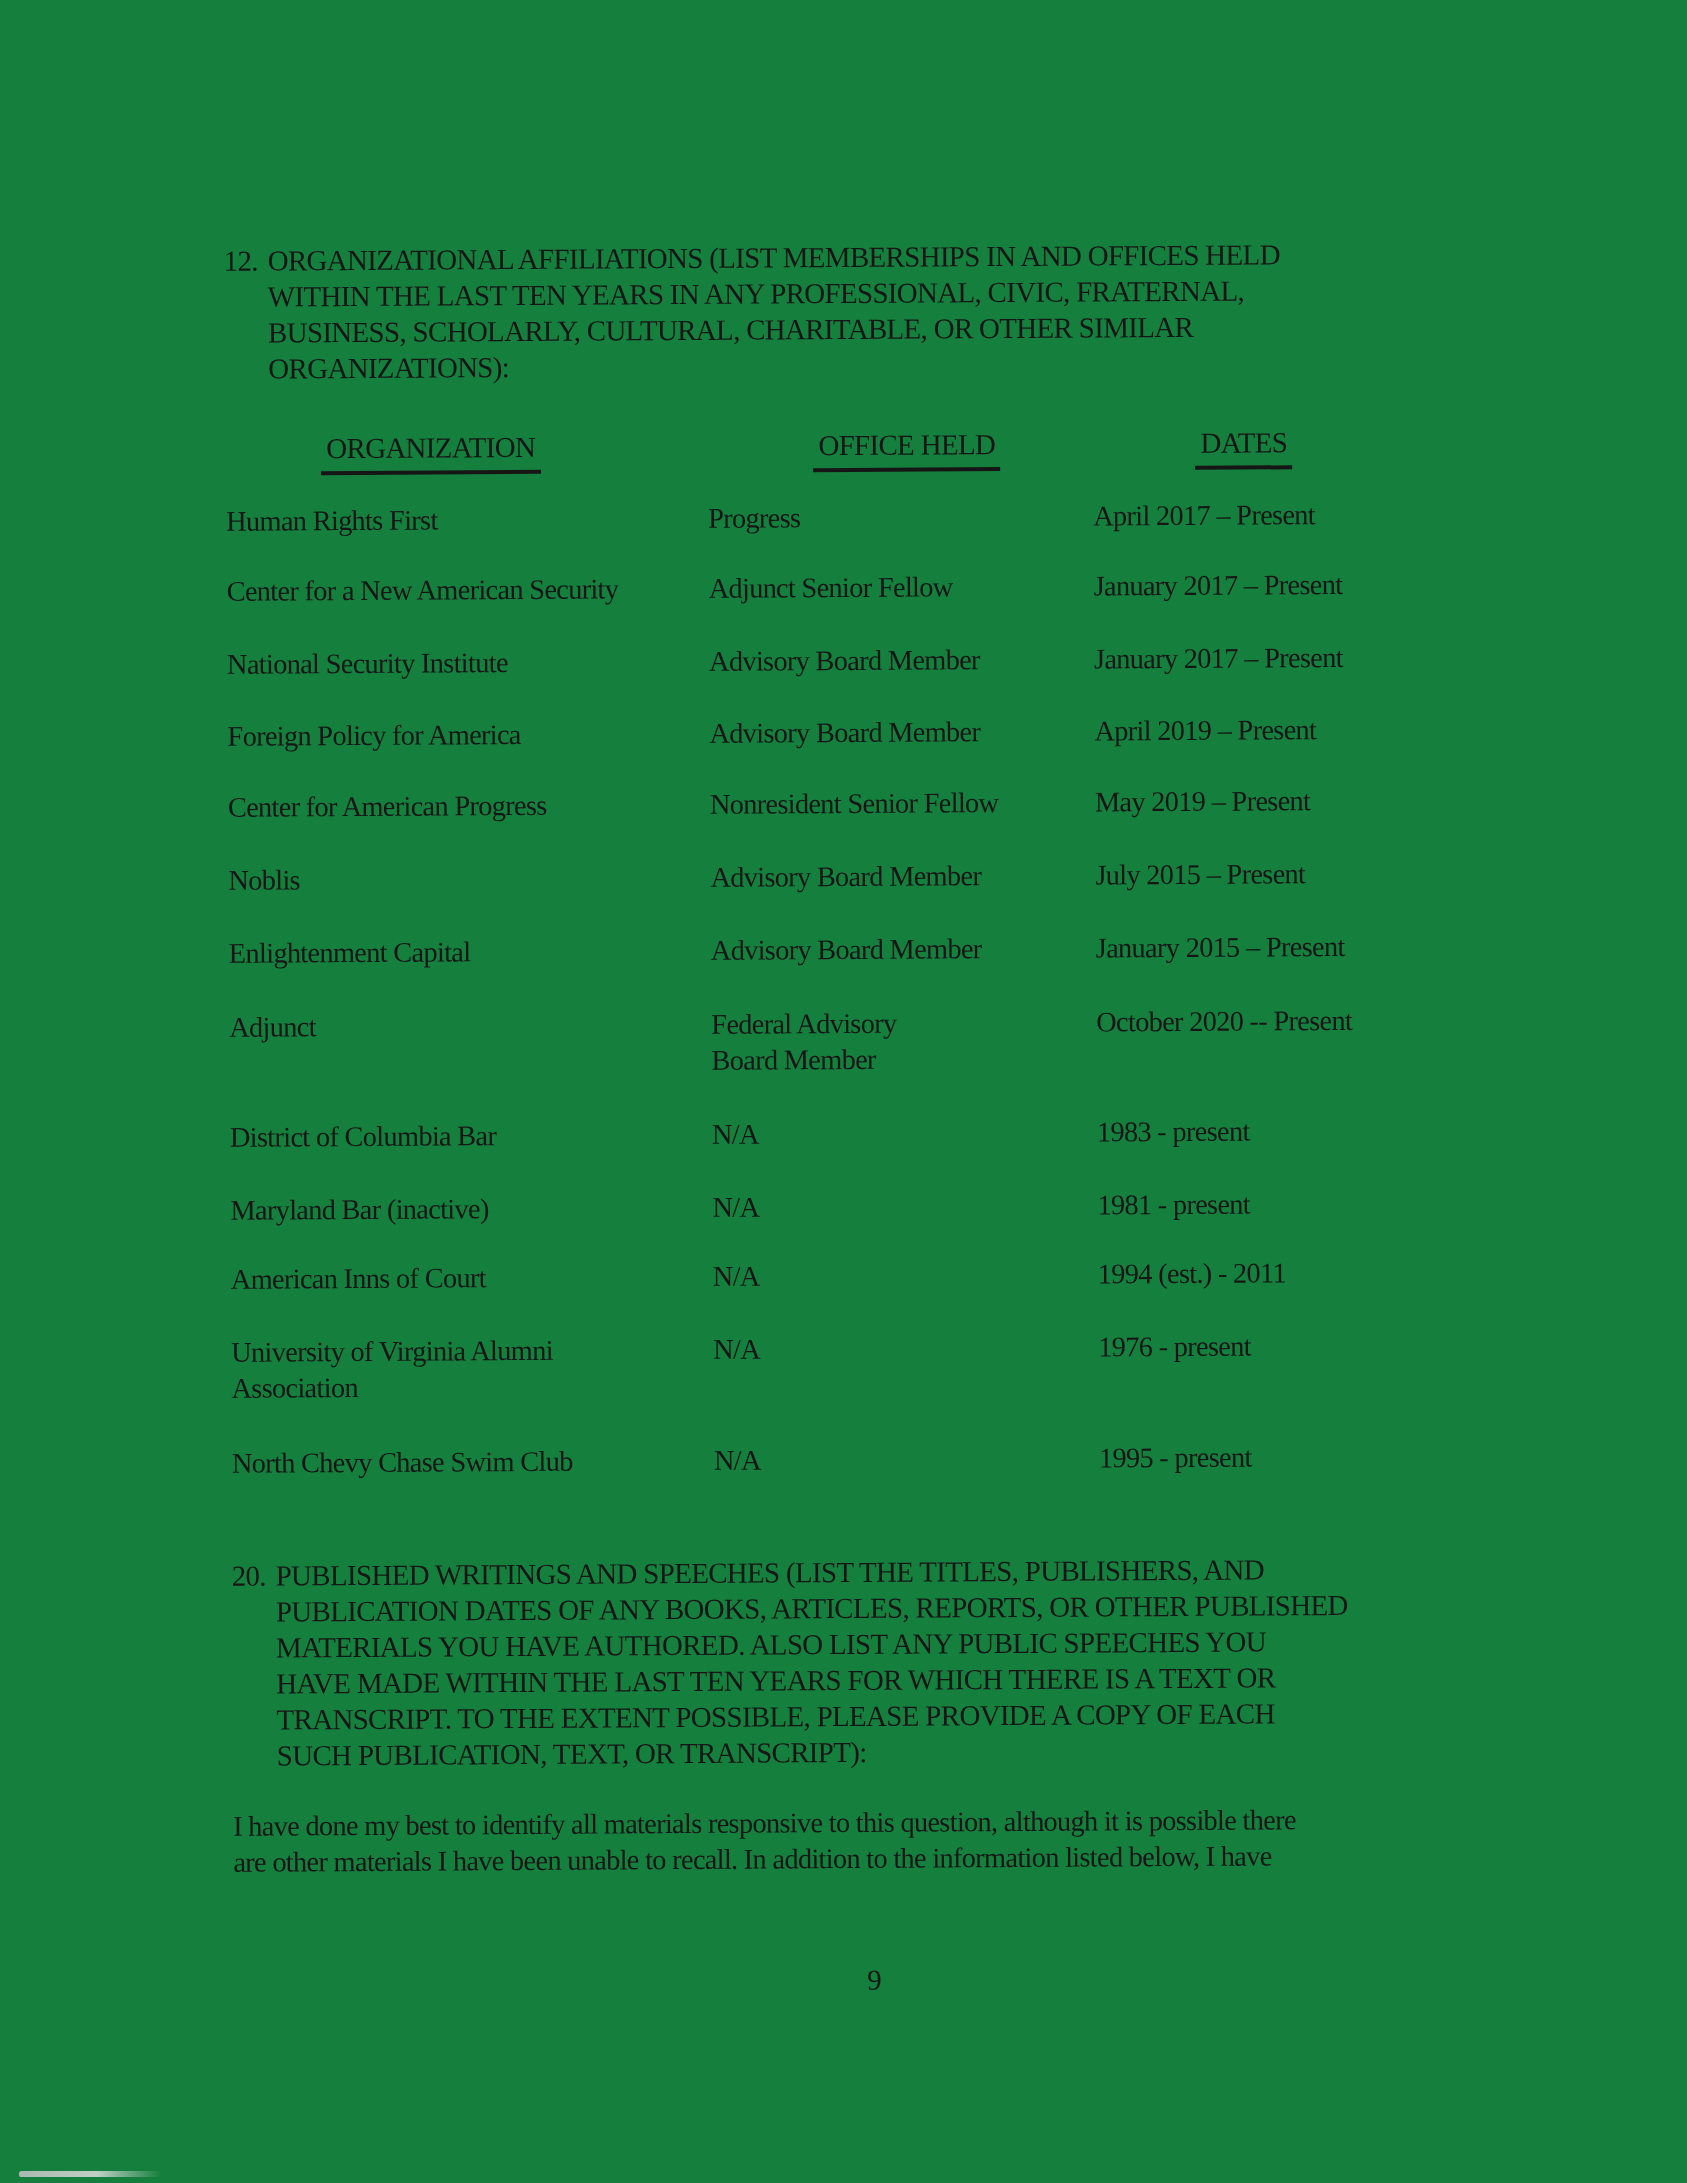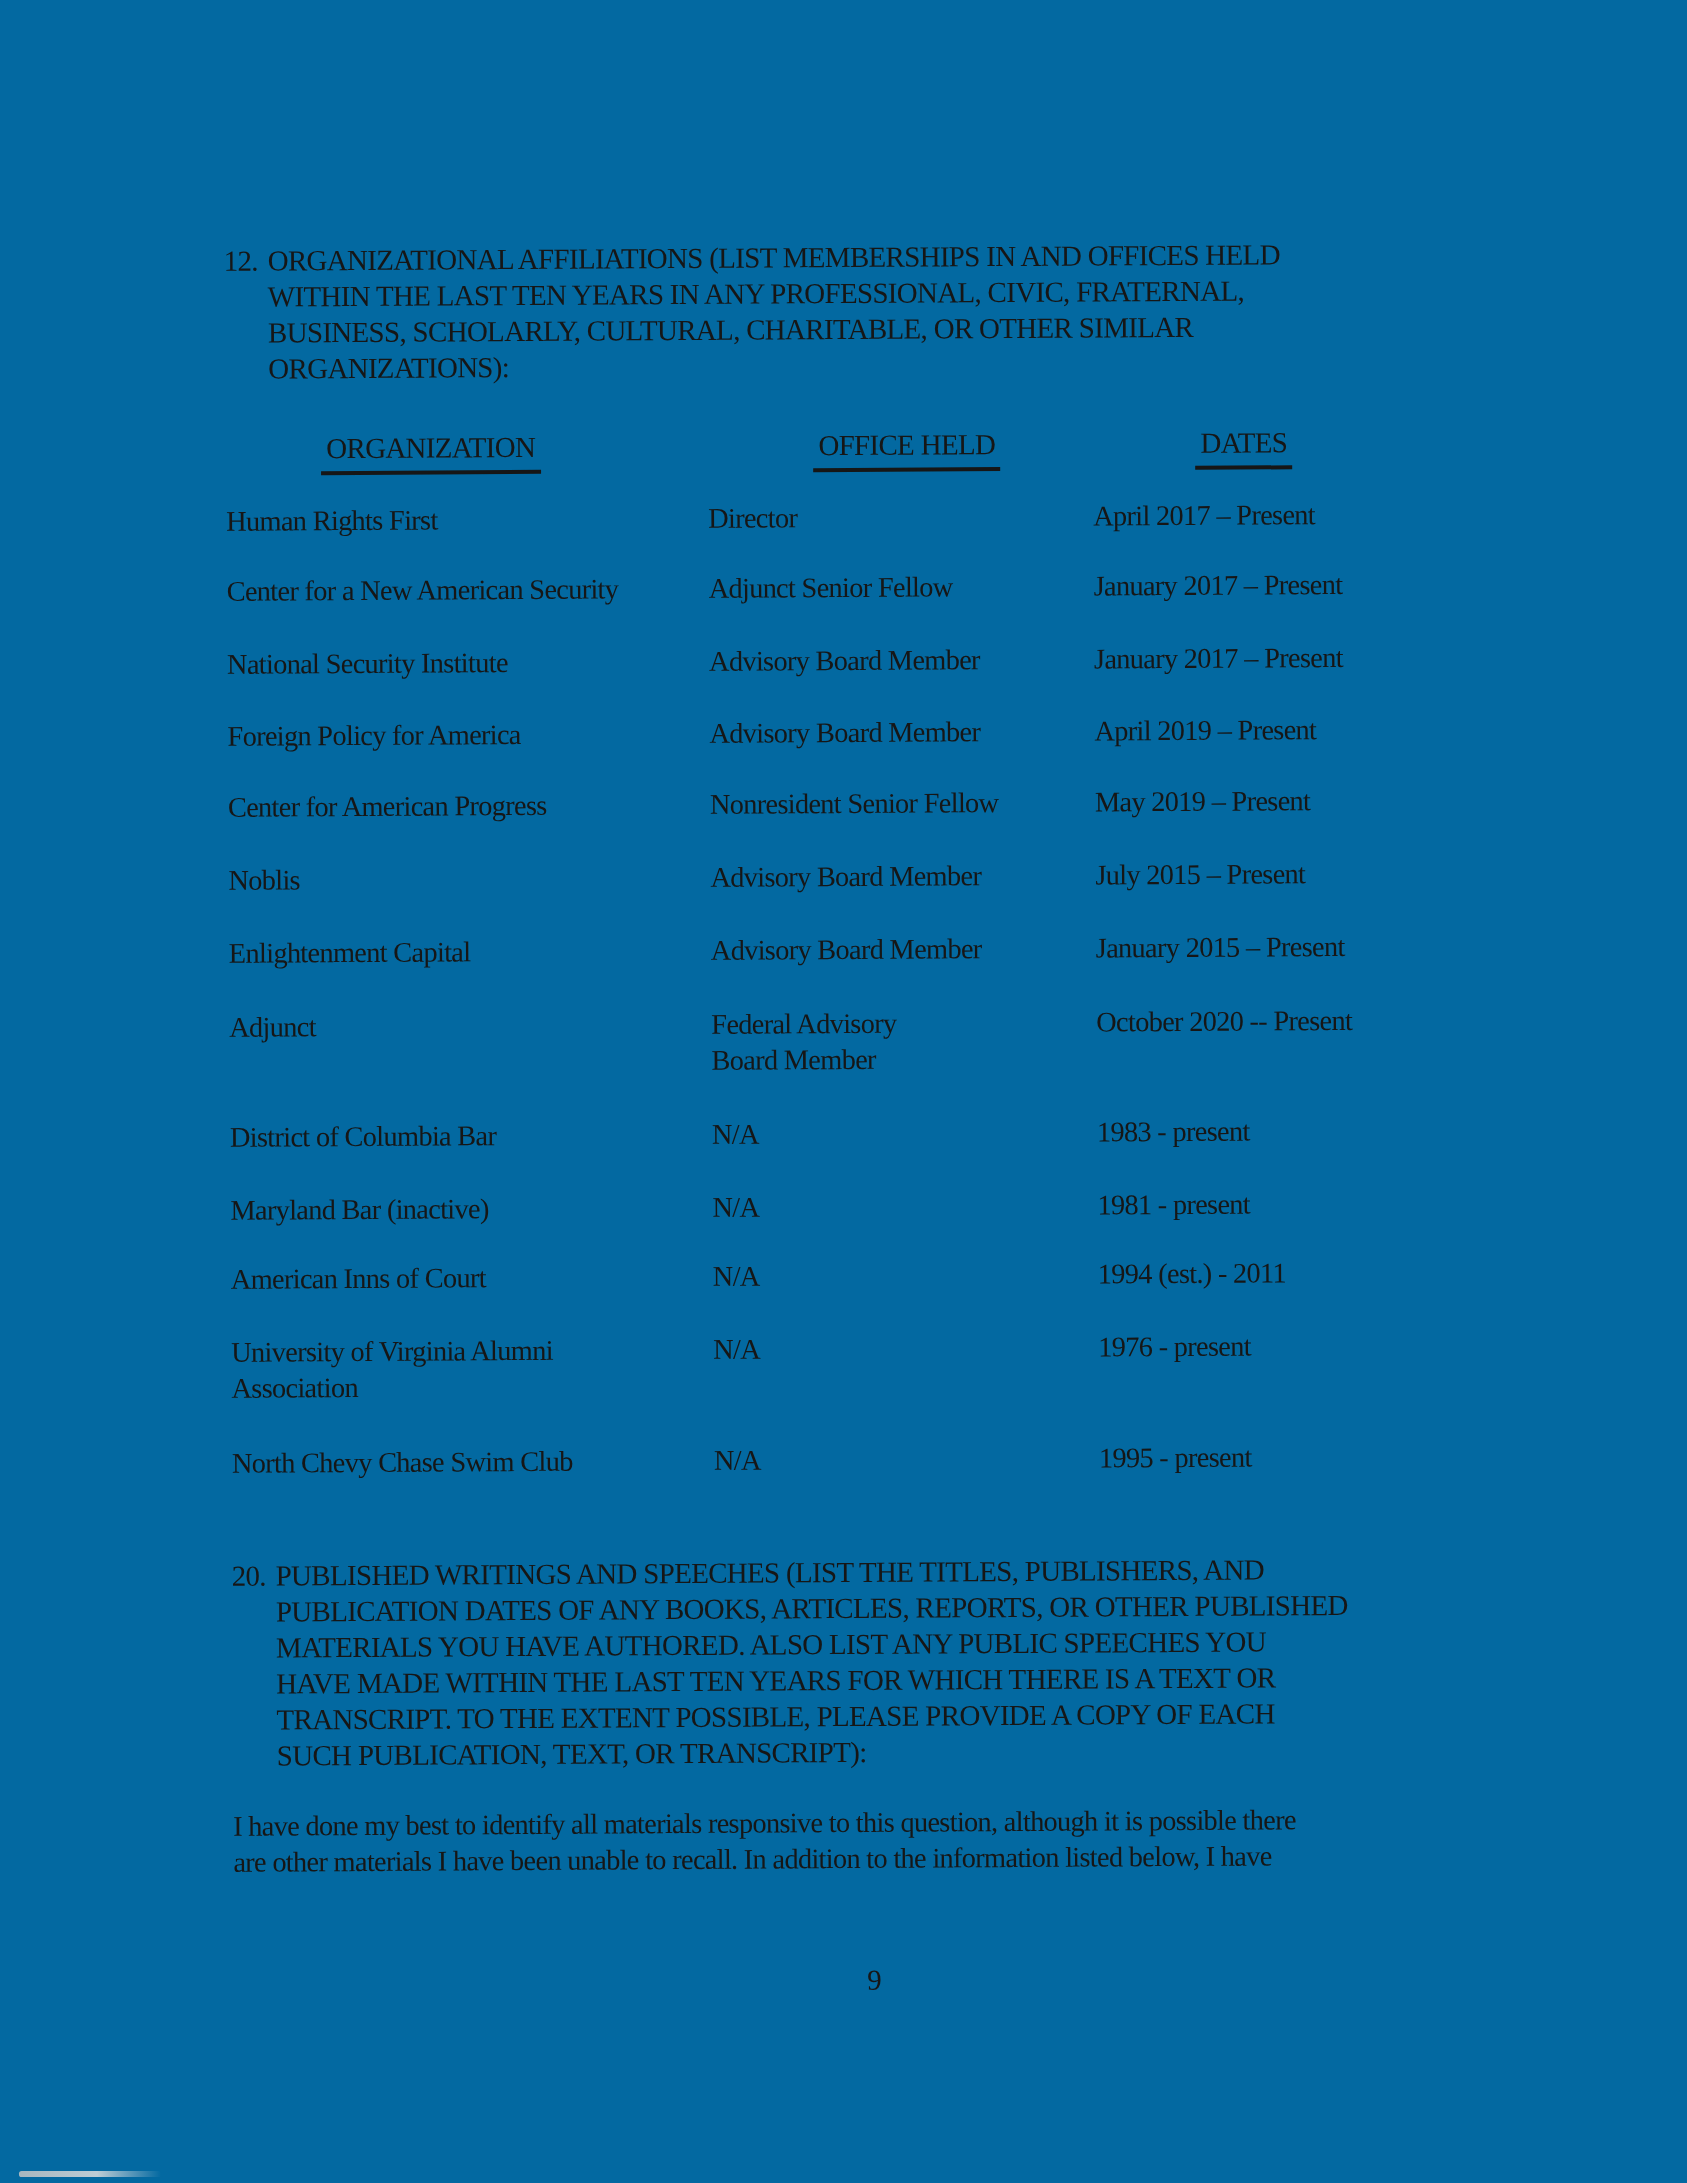--- a/index.html
+++ b/index.html
@@ -4,21 +4,21 @@
 <style>
   html, body {
     margin: 0;
     padding: 0;
     background: #ffffff;
   }
   .page {
     position: relative;
     width: 1687px;
     height: 2183px;
-    background: #0369a1;
+    background: #15803d;
     overflow: hidden;
     font-family: "Liberation Serif", "DejaVu Serif", serif;
     color: #161616;
   }
   .sheet {
     position: absolute;
     inset: 0;
     transform: rotate(-0.35deg);
     transform-origin: 50% 45%;
   }
@@ -121,21 +121,21 @@
 BUSINESS, SCHOLARLY, CULTURAL, CHARITABLE, OR OTHER SIMILAR
 ORGANIZATIONS):</div>
     </section>
 
     <div class="col-header" id="hdr-organization">ORGANIZATION</div>
     <div class="col-header" id="hdr-office">OFFICE HELD</div>
     <div class="col-header" id="hdr-dates">DATES</div>
 
     <div class="row" style="top:500px">
       <div class="cell c-org">Human Rights First</div>
-      <div class="cell c-office">Director</div>
+      <div class="cell c-office">Progress</div>
       <div class="cell c-dates">April 2017 – Present</div>
     </div>
 
     <div class="row" style="top:570px">
       <div class="cell c-org">Center for a New American Security</div>
       <div class="cell c-office">Adjunct Senior Fellow</div>
       <div class="cell c-dates">January 2017 – Present</div>
     </div>
 
     <div class="row" style="top:643px">

